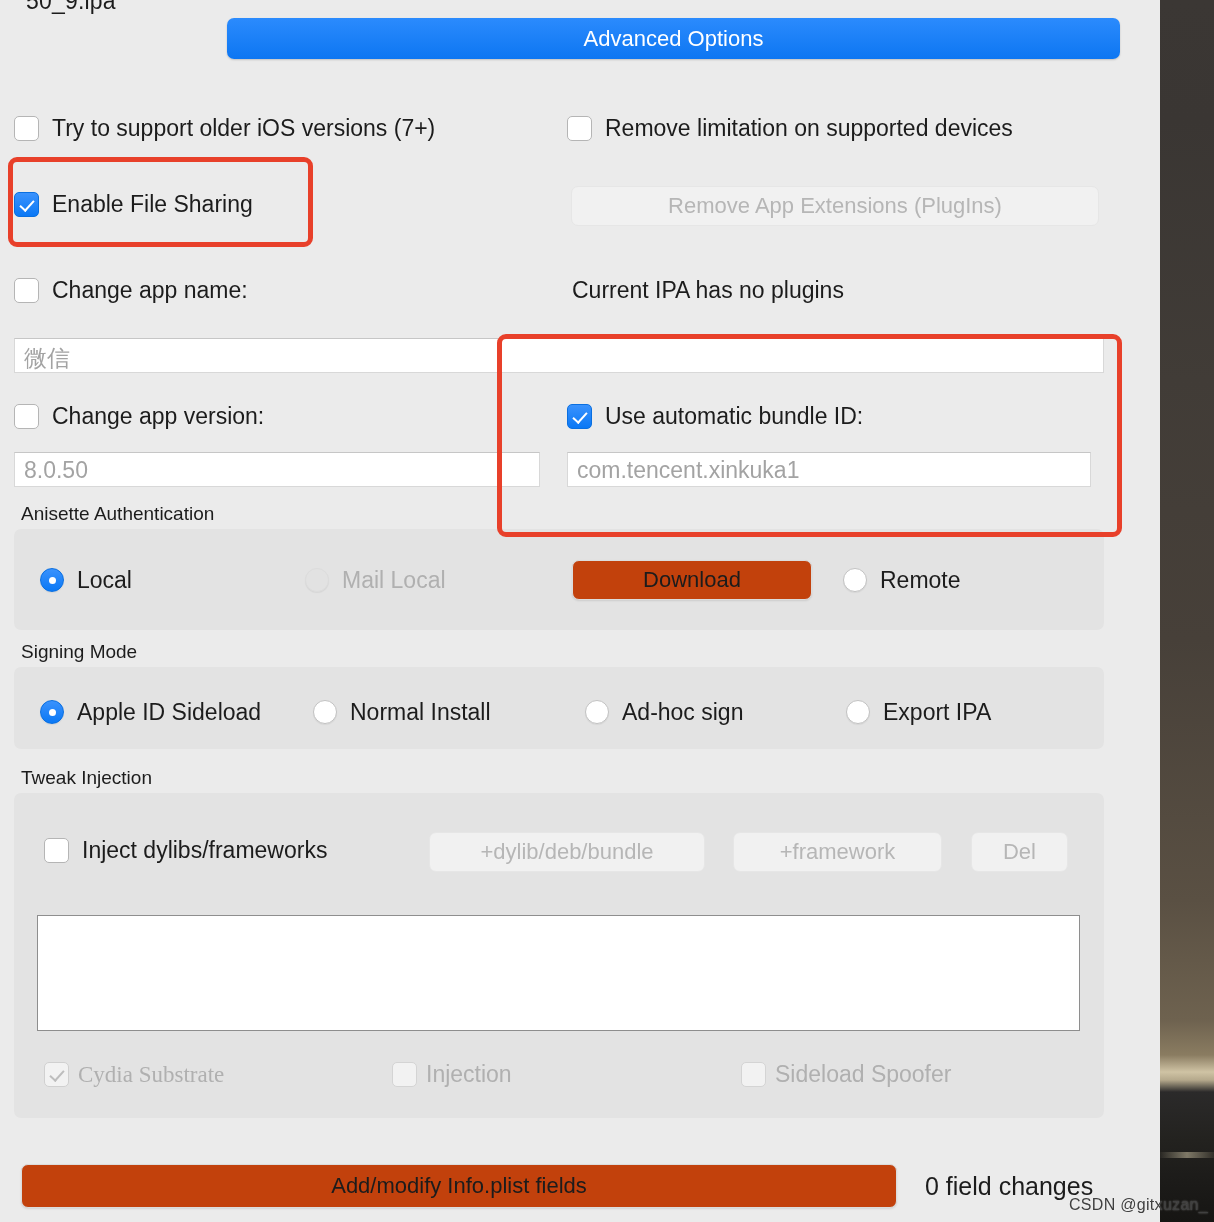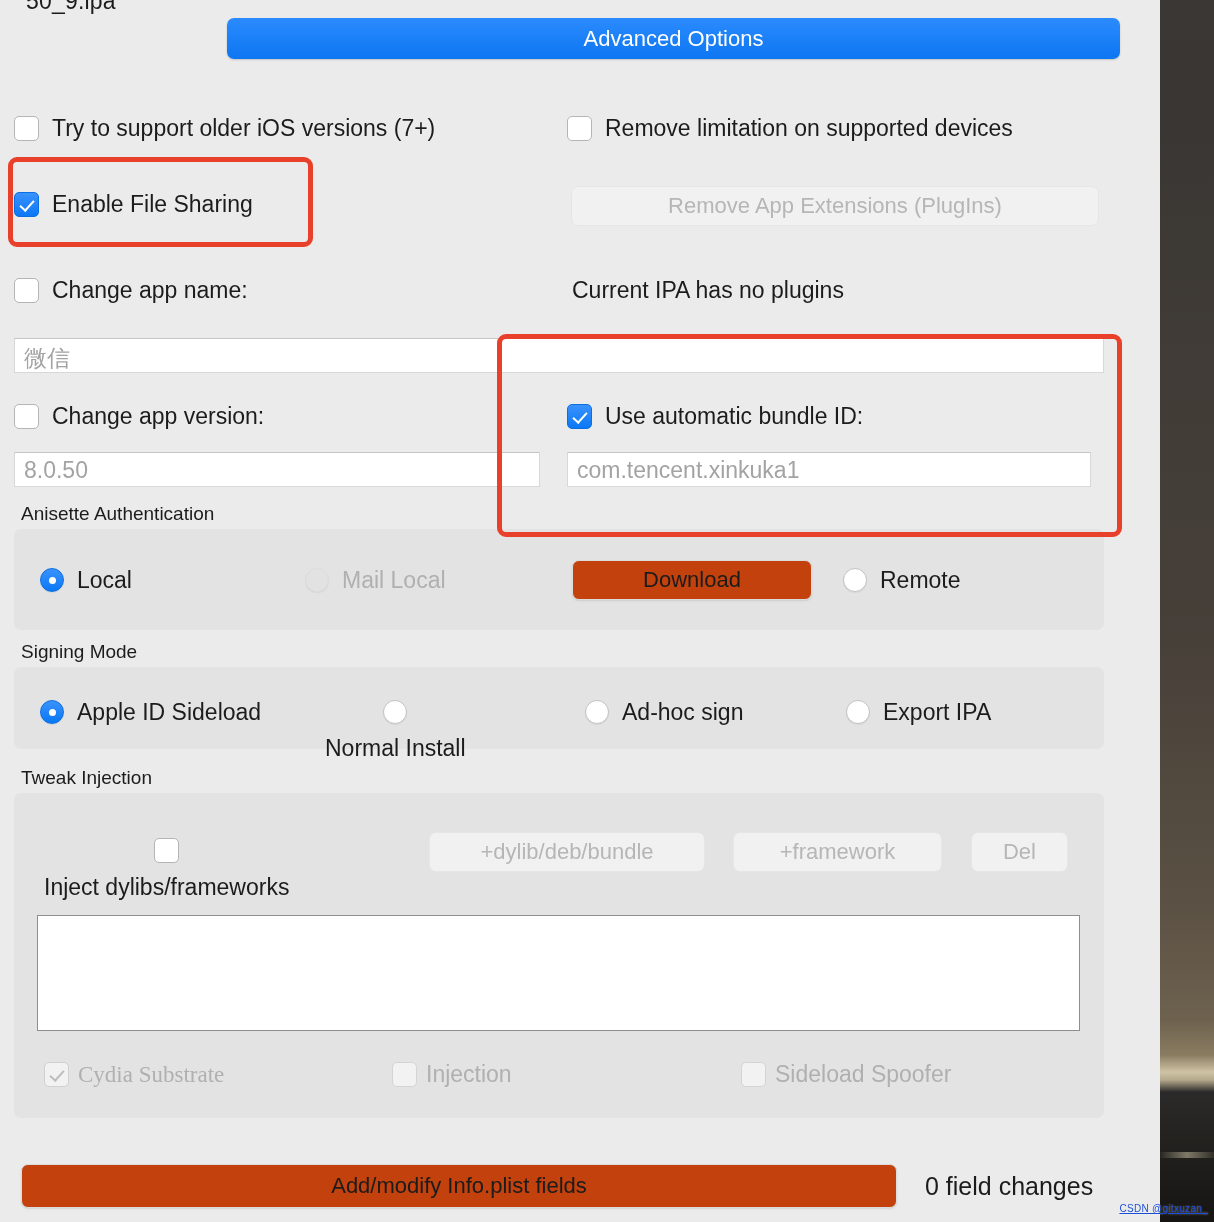--- a/index.html
+++ b/index.html
@@ -233,26 +233,25 @@
     height: 116px;
     background: #ffffff;
     border: 1px solid #8e8e8e;
     box-sizing: border-box;
   }
 
   #watermark {
     position: absolute;
     right: 6px;
     bottom: 8px;
-    font-size: 10px;
-    color: #1d4ed8;
+    font-size: 16px;
+    color: #404040;
     letter-spacing: .3px;
     z-index: 5;
     text-shadow: 0 0 2px rgba(255,255,255,.4);
-    text-decoration: underline;
   }
 </style>
 </head>
 <body>
 
 <div id="desktop-strip">
   <div class="wp-speck"></div>
 </div>
 
 <div id="app-panel">
@@ -325,39 +324,39 @@
   </div>
 
   <div class="group-caption" style="left:21px; top:641px;">Signing Mode</div>
   <div class="group-box abs" style="left:14px; top:667px; width:1090px; height:82px;"></div>
 
   <div class="row-item abs" style="left:40px; top:700px;">
     <span class="rb selected"></span>
     <span class="lbl">Apple ID Sideload</span>
   </div>
 
-  <div class="row-item abs" style="left:325px; top:700px;flex-direction:column;">
+  <div class="row-item abs" style="left:313px; top:700px;">
     <span class="rb"></span>
     <span class="lbl">Normal Install</span>
   </div>
 
   <div class="row-item abs" style="left:585px; top:700px;">
     <span class="rb"></span>
     <span class="lbl">Ad-hoc sign</span>
   </div>
 
   <div class="row-item abs" style="left:846px; top:700px;">
     <span class="rb"></span>
     <span class="lbl">Export IPA</span>
   </div>
 
   <div class="group-caption" style="left:21px; top:767px;">Tweak Injection</div>
   <div class="group-box abs" style="left:14px; top:793px; width:1090px; height:325px;"></div>
 
-  <div class="row-item abs" style="left:44px; top:838px;flex-direction:column;">
+  <div class="row-item abs" style="left:44px; top:838px;">
     <span class="cb"></span>
     <span class="lbl">Inject dylibs/frameworks</span>
   </div>
 
   <div class="btn-disabled abs" style="left:429px; top:832px; width:276px; height:40px;">+dylib/deb/bundle</div>
   <div class="btn-disabled abs" style="left:733px; top:832px; width:209px; height:40px;">+framework</div>
   <div class="btn-disabled abs" style="left:971px; top:832px; width:97px; height:40px;">Del</div>
 
   <div id="tweak-list-box"></div>
 

